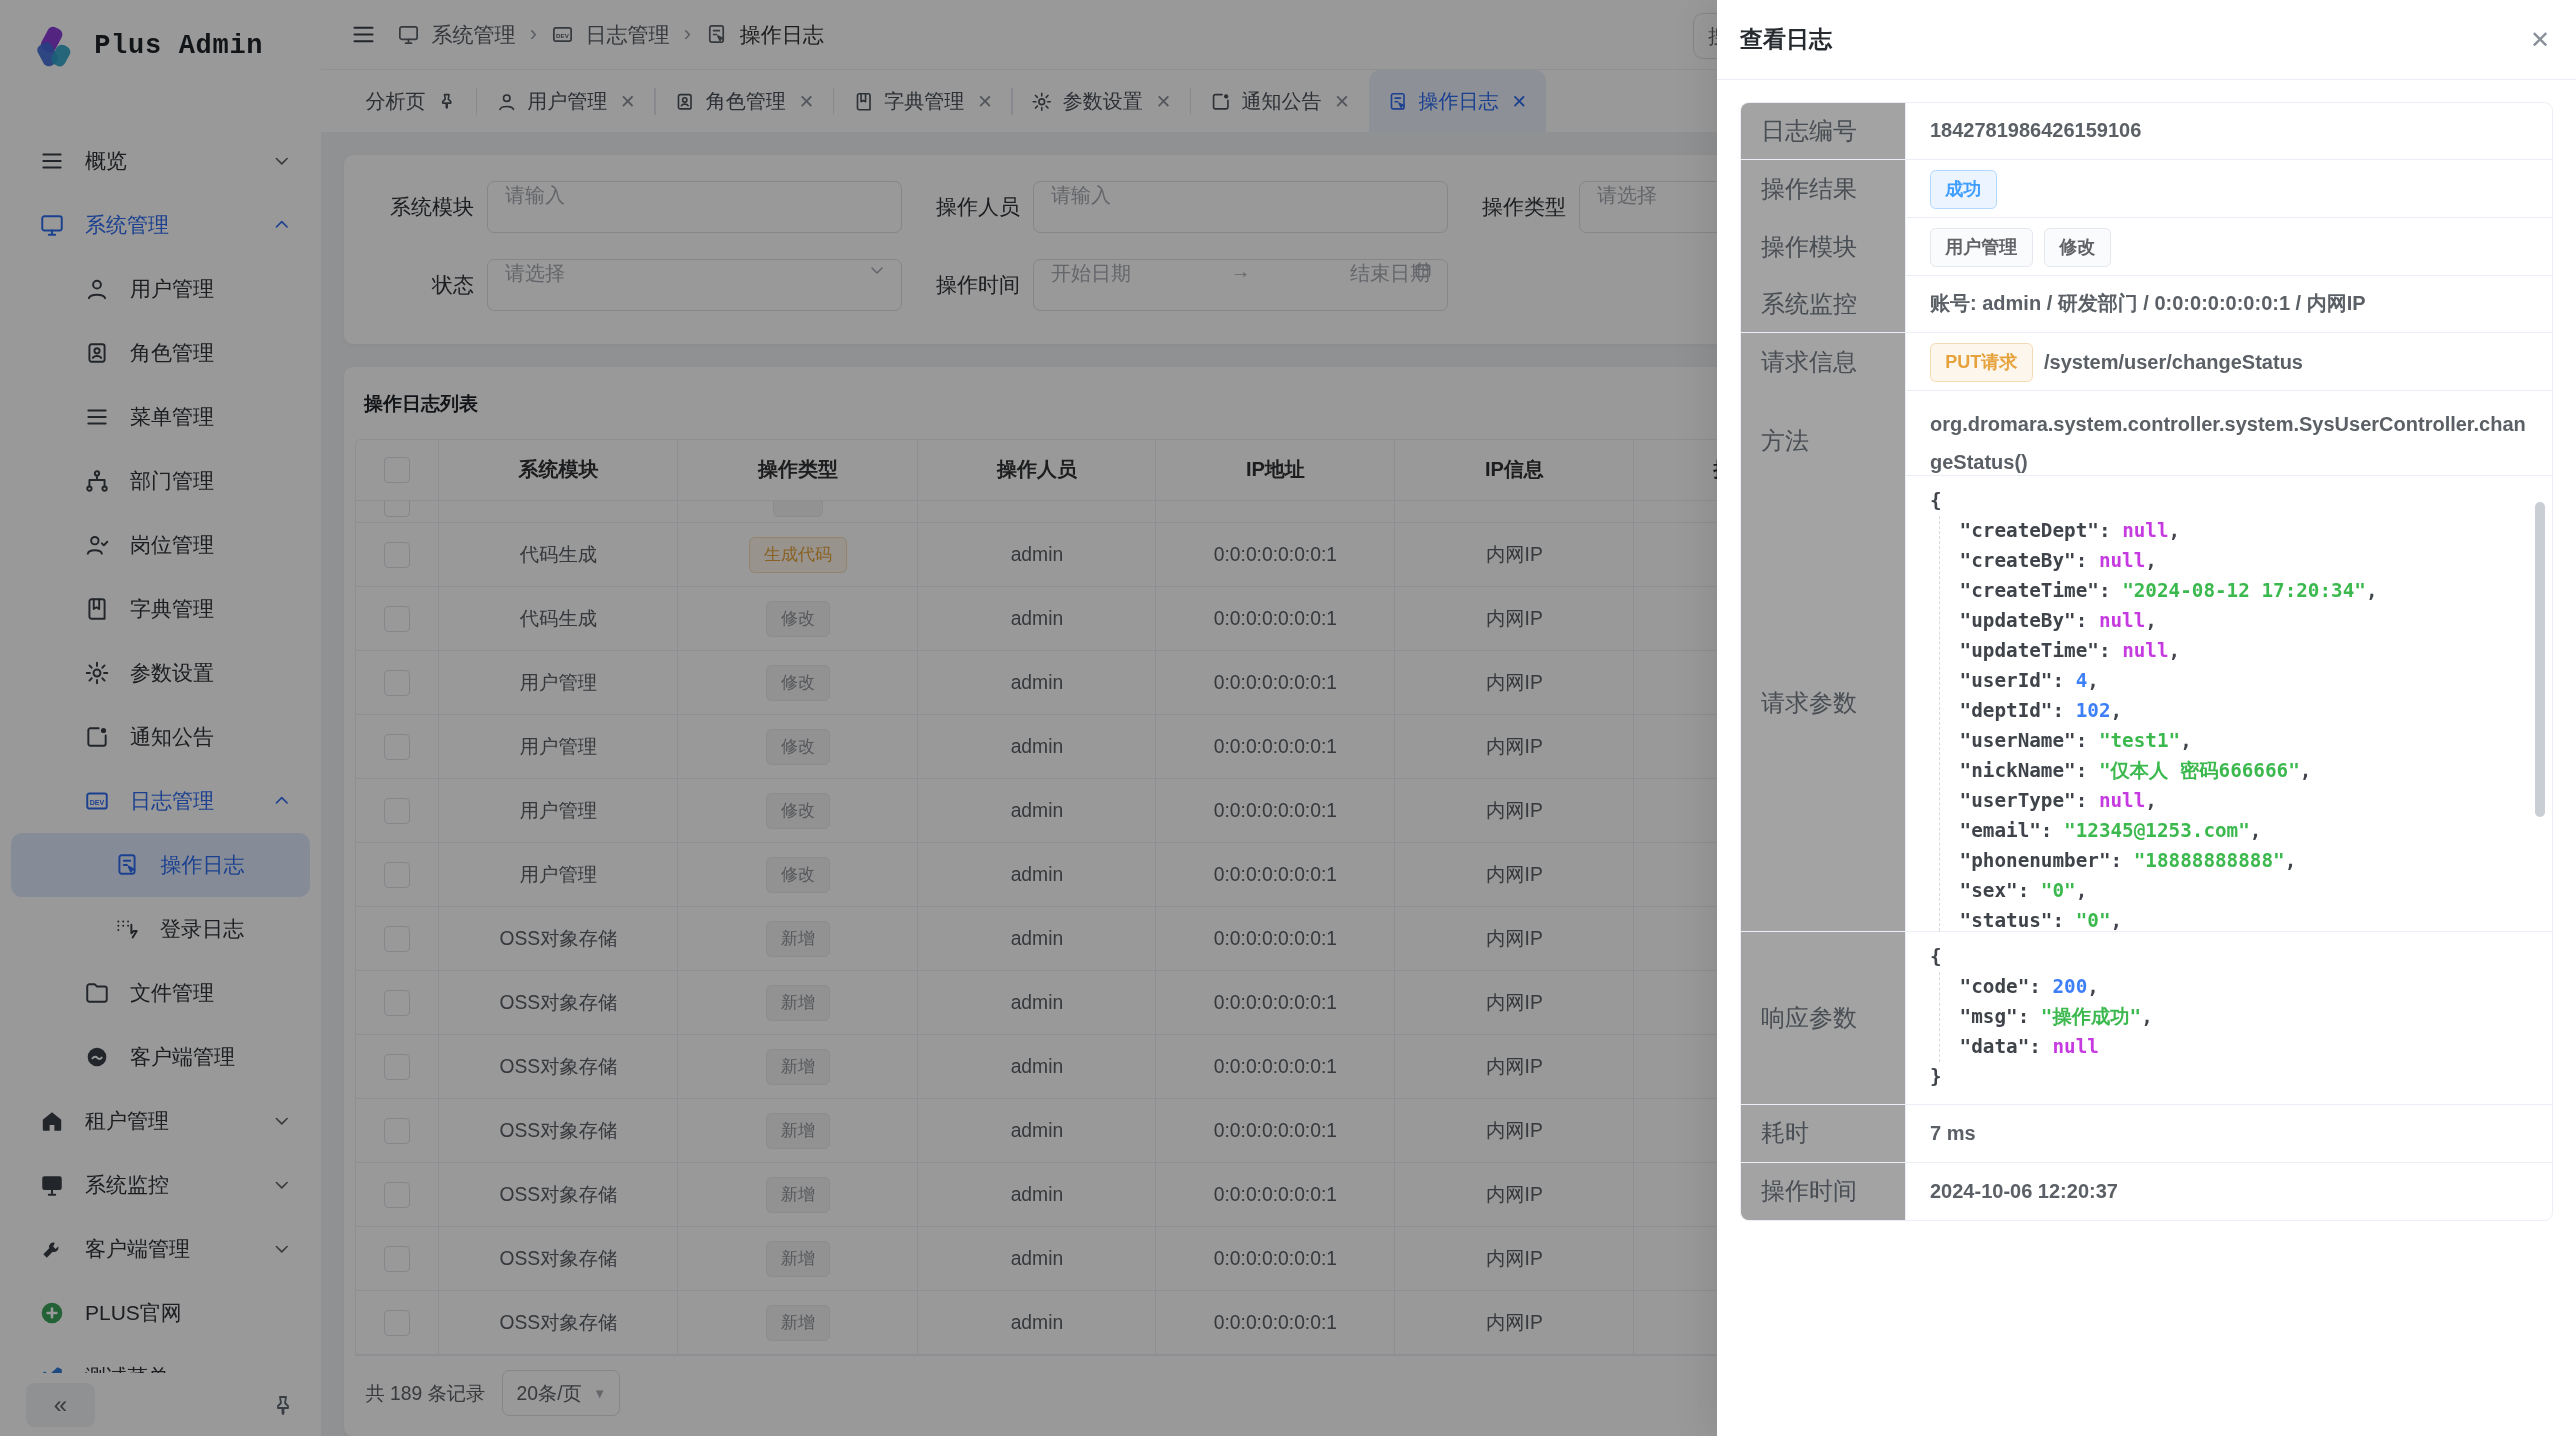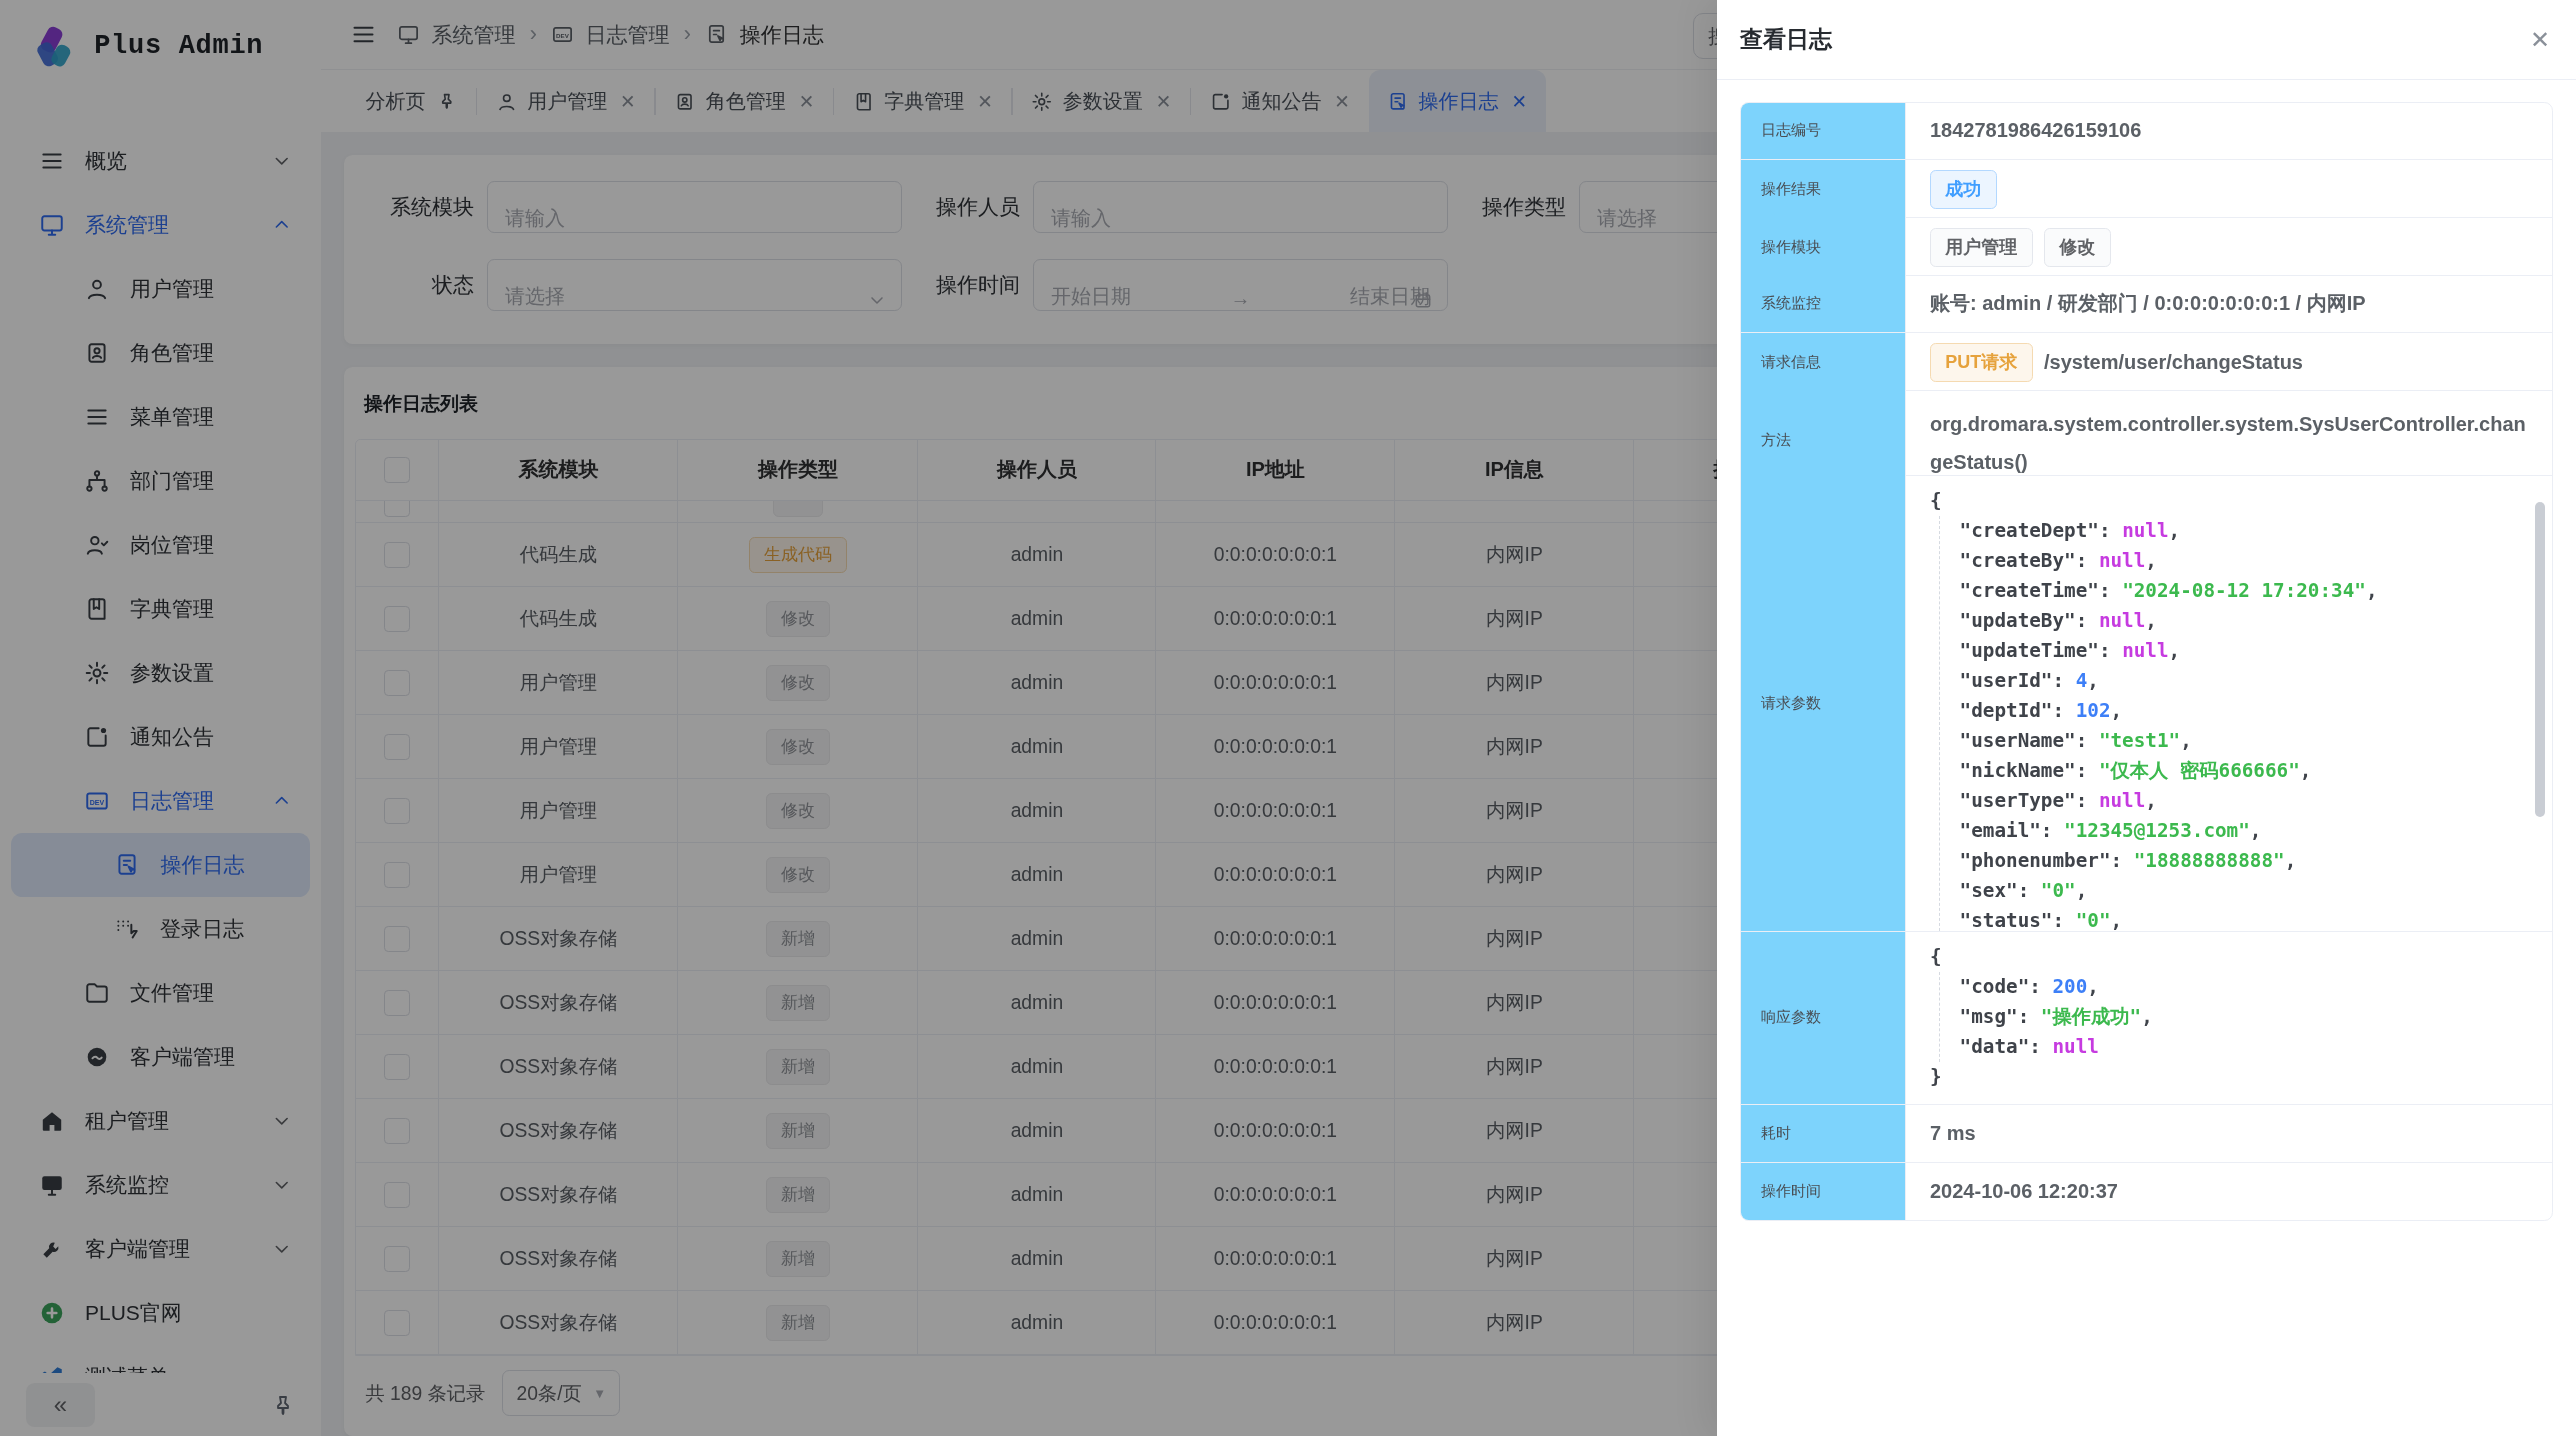--- a/index.html
+++ b/index.html
@@ -48,21 +48,21 @@
   .tab.active{background:#ebf1fb;border-radius:11.4px 11.4px 0 0;color:#2f6bf0;}
   .tab.active .ti,.tab.active .x{color:#2f6bf0;}
   .tdiv{width:1.4px;height:27px;background:#e4e7ed;}
 
   .content{position:absolute;top:132px;left:0;right:0;bottom:0;background:#f0f2f5;padding:23px;box-sizing:border-box;}
   .card{background:#fff;border-radius:8.6px;box-shadow:0 1.4px 5.7px rgba(31,35,41,.04);}
   .filter-card{padding:26px 0 7.2px 46px;margin-bottom:23px;}
   .f-row{display:flex;align-items:center;margin-bottom:26px;}
   .f-group{display:flex;align-items:center;margin-right:34px;}
   .f-label{width:84px;text-align:right;font-size:21px;color:#2f3338;margin-right:13px;white-space:nowrap;}
-  .f-box{position:relative;width:415px;height:52px;border:1.4px solid #dcdfe6;border-radius:7.2px;background:#fff;display:flex;align-items:flex-end;padding:0 17px;box-sizing:border-box;font-size:20px;color:#a8abb2;}
+  .f-box{position:relative;width:415px;height:52px;border:1.4px solid #dcdfe6;border-radius:7.2px;background:#fff;display:flex;align-items:flex-start;padding:0 17px;box-sizing:border-box;font-size:20px;color:#a8abb2;}
   .f-box .suffix{position:absolute;right:14.3px;color:#a8abb2;display:flex;}
   .f-box .suffix svg{width:20px;height:20px;}
   .f-range{justify-content:space-between;}
   .f-range .arrow{color:#a8abb2;margin:0 7.2px;}
 
   .table-card{padding:14.3px 11.4px 5.7px 11.4px;}
   .tc-title{font-size:19px;font-weight:600;color:#1f2329;margin:10px 0 21.5px 8.6px;}
   .grid-table{border:1.4px solid #ebeef5;border-radius:5.7px 5.7px 0 0;overflow:hidden;}
   .t-row{display:grid;grid-template-columns:83px 239px 240px 238px 239px 239px 239px 1fr;align-items:center;border-bottom:1.4px solid #ebeef5;height:63px;font-size:19.3px;color:#5b6066;}
   .t-row > div{height:100%;display:flex;align-items:center;justify-content:center;border-right:1.4px solid #ebeef5;box-sizing:border-box;overflow:hidden;}
@@ -83,21 +83,21 @@
   
   .overlay{position:absolute;left:0;top:0;width:1717px;height:1437px;background:rgba(0,0,0,0.40);}
   .drawer{position:absolute;left:1717px;top:0;width:859px;height:1437px;background:#fff;box-shadow:-11.4px 0 34px rgba(0,0,0,.08);}
   .drawer-head{height:80px;display:flex;align-items:center;justify-content:space-between;padding:0 26px 0 23px;border-bottom:1.4px solid #ebeef5;box-sizing:border-box;}
   .drawer-title{font-size:23px;font-weight:600;color:#272b30;}
   .drawer-close{font-size:24px;color:#8a9099;cursor:pointer;line-height:1;}
   .drawer-body{padding:21.5px 23px;}
   .desc{border:1.4px solid #ebeef5;border-radius:8.6px;overflow:hidden;}
   .d-row{display:grid;grid-template-columns:165px 1fr;border-bottom:1.4px solid #ebeef5;}
   .d-row:last-child{border-bottom:none;}
-  .d-label{background:#7dd3fc;border-right:1.4px solid #ebeef5;display:flex;align-items:center;padding-left:20px;font-size:15px;color:#494e54;}
+  .d-label{background:#a3a3a3;border-right:1.4px solid #ebeef5;display:flex;align-items:center;padding-left:20px;font-size:24px;color:#494e54;}
   .d-val{display:flex;align-items:center;padding:10px 21.5px 10px 24px;font-size:20px;color:#5b6066;gap:11.4px;flex-wrap:wrap;position:relative;font-weight:bold;}
   .d-val.break{word-break:break-all;line-height:1.9;align-content:center;display:block;padding-top:14.3px;}
   .d-row.h1{height:56px;}  .d-row.h2{height:57px;}
   .d-row.hm{height:84px;}
   .d-row.hjson{height:455px;} .d-row.hjson2{height:172px;}
   .json{font-family:"DejaVu Sans Mono",monospace;font-size:19.3px;line-height:30px;color:#3f434a;width:100%;align-self:flex-start;}
   .json .inner{border-left:1.4px dashed #d6dae1;margin-left:8.6px;padding-left:20px;}
   .jk{color:#3f434a;} .js{color:#3cb94e;} .jn{color:#c63be0;} .jd{color:#3d7ff7;}
   .scroll-thumb{position:absolute;right:7.2px;top:26px;width:10px;height:315px;border-radius:5px;background:#c9cdd4;}
   .d-val .tag{height:39px;font-size:18px;}

